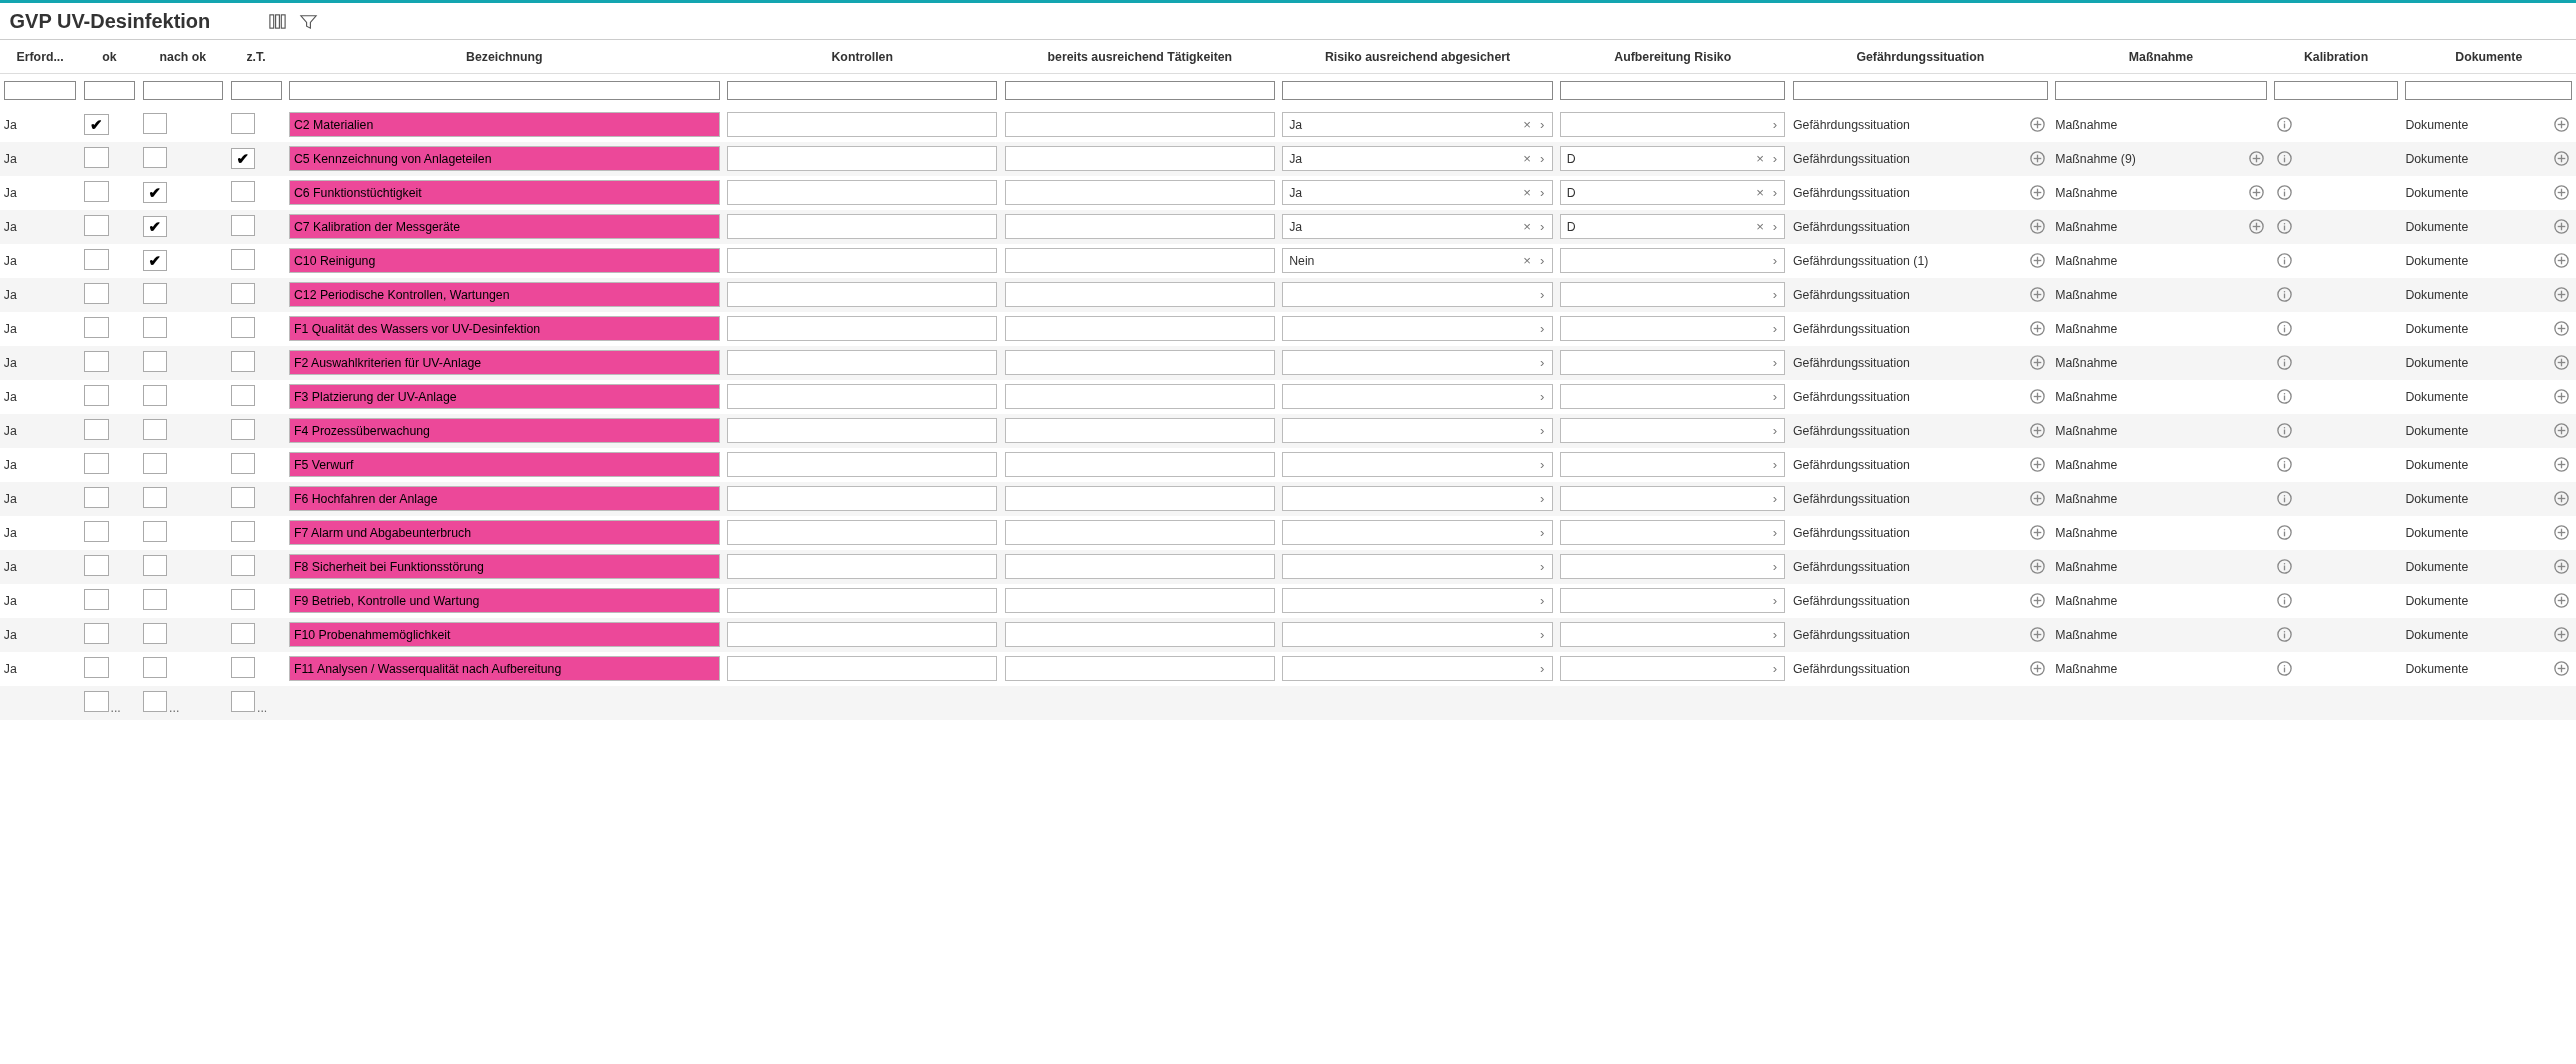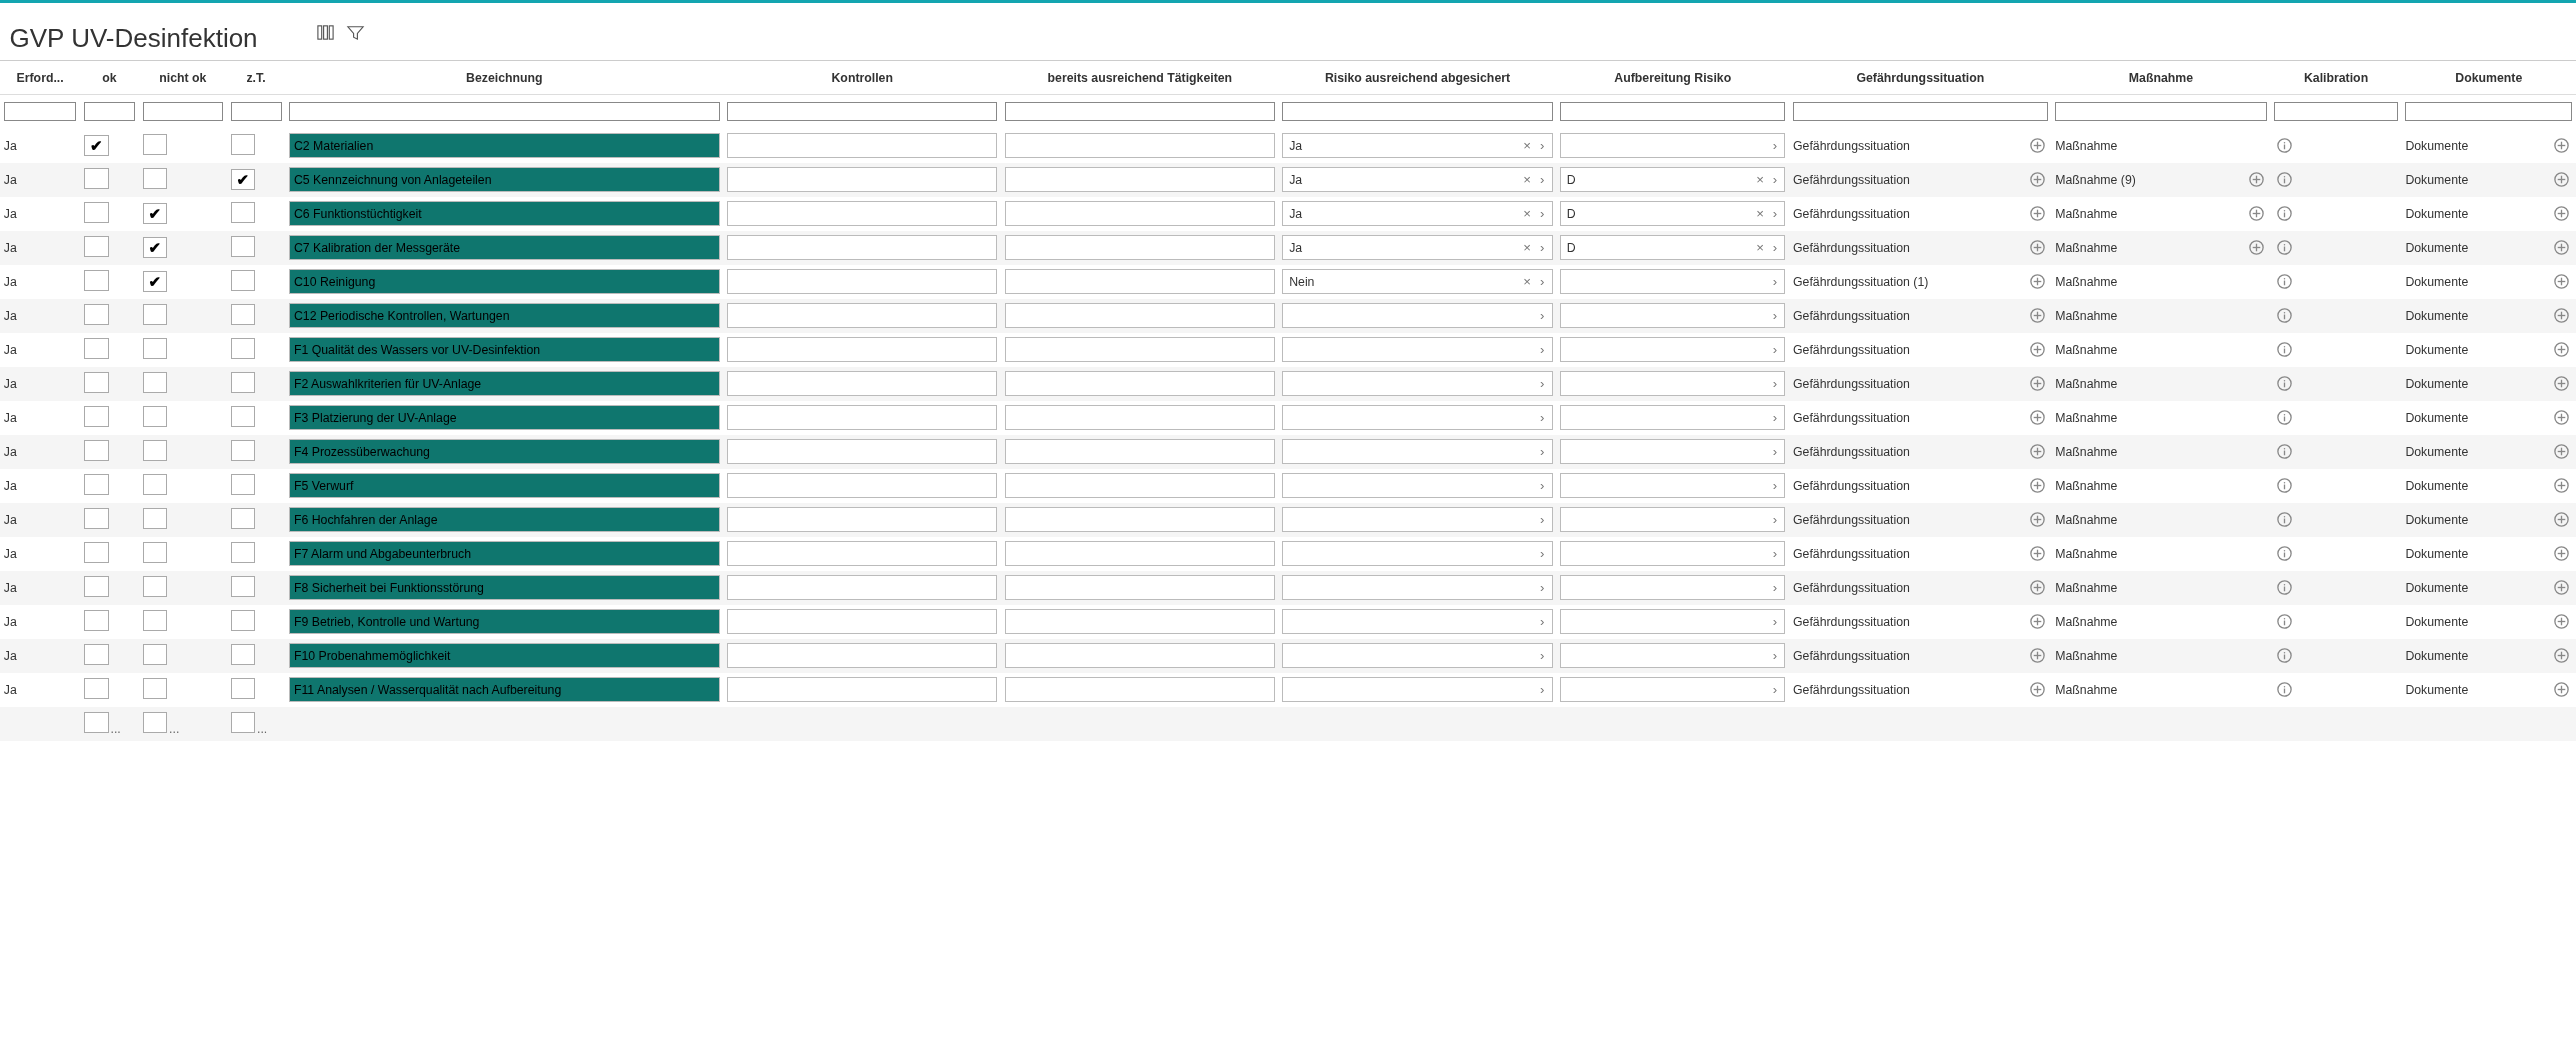--- a/index.html
+++ b/index.html
@@ -11,25 +11,24 @@
     background: #fff;
   }
   .top-accent { height: 2.8px; background: #13a5b0; }
   .header {
     display: flex;
     align-items: center;
     padding: 7.6px 9.5px 5.7px 9.5px;
     border-bottom: 0.9px solid #ccc;
   }
   .header .title {
-    font-size: 26px;
-    font-weight: 400;
+    font-size: 20px;
+    font-weight: 700;
     color: #333;
     margin-right: 57px;
-    margin-top: 13px;
   }
   .header .tool-icon {
     width: 21px; height: 21px;
     margin-right: 9.5px;
     cursor: pointer;
     display: inline-flex; align-items:center; justify-content:center;
   }
   table {
     border-collapse: collapse;
     width: 100%;
@@ -62,21 +61,21 @@
     background: #fff;
   }
   .cell-input {
     width: 100%;
     height: 24.6px;
     border: 0.9px solid #bbb;
     background: #fff;
     padding: 0 3.8px;
     font-size: 12.3px;
   }
-  .cell-input.gray { background:#0f766e; }
+  .cell-input.gray { background:#ec4899; }
   .combo {
     display:flex; align-items:center;
     width:100%; height:24.6px;
     border:0.9px solid #bbb; background:#fff;
     padding:0 1.9px 0 5.7px;
   }
   .combo .val { flex:1; font-size:12.3px; color:#333;}
   .combo .x, .combo .chev {
     width:15px; text-align:center; color:#777; font-size:13.2px; cursor:pointer;
   }
@@ -137,21 +136,21 @@
       <col style="width:151px">
     <col style="width:170px">
       <col style="width:142px">
     <col style="width:85px">
       <col style="width:113px">
   </colgroup>
   <thead>
     <tr>
       <th>Erford...</th>
       <th>ok</th>
-      <th>nicht ok</th>
+      <th>nach ok</th>
       <th>z.T.</th>
       <th>Bezeichnung</th>
       <th>Kontrollen</th>
       <th>bereits ausreichend Tätigkeiten</th>
       <th>Risiko ausreichend abgesichert</th>
       <th>Aufbereitung Risiko</th>
       <th>Gefährdungssituation</th>
       <th>Maßnahme</th>
       <th>Kalibration</th>
       <th>Dokumente</th>

